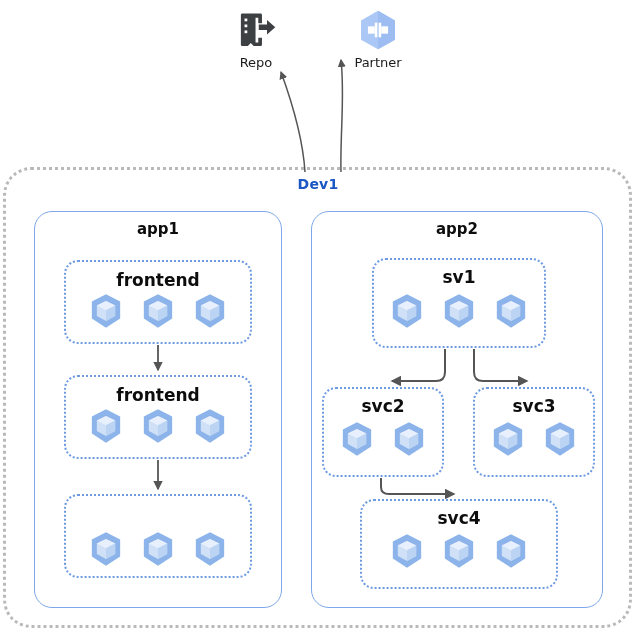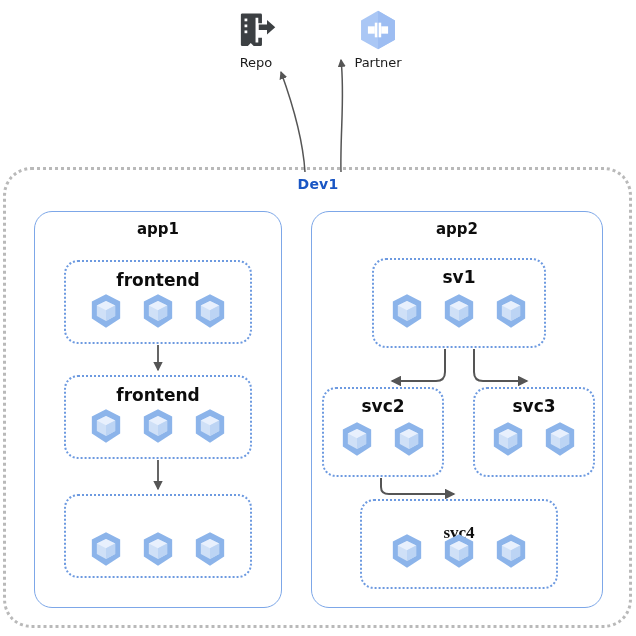--- a/index.html
+++ b/index.html
@@ -276,21 +276,21 @@
     </svg>
     <svg class="pod" viewBox="0 0 48 48">
       <path d="M24 4 L41 12.5 V33 L24 44 L7 33 V12.5 Z" fill="#8cb4ea"></path>
       <path d="M24 12 L35 17.5 V30 L24 36 L13 30 V17.5 Z" fill="#cfe0f7"></path>
       <path d="M24 12 L35 17.5 L24 23 L13 17.5 Z" fill="#e8f0fd"></path>
       <path d="M24 23 L35 17.5 V30 L24 36 Z" fill="#bcd4f4"></path>
     </svg>
   </div>
 
   <div class="svc-box" style="left:360px; top:499px; width:198px; height:90px;"></div>
-  <div class="svc-title" style="left:360px; width:198px; top:523px;font-family:Liberation Serif, serif;">svc4</div>
+  <div class="svc-title" style="left:360px; width:198px; top:508px;">svc4</div>
   <div class="pods" style="left:360px; width:198px; top:531px;">
     <svg class="pod" viewBox="0 0 48 48">
       <path d="M24 4 L41 12.5 V33 L24 44 L7 33 V12.5 Z" fill="#8cb4ea"></path>
       <path d="M24 12 L35 17.5 V30 L24 36 L13 30 V17.5 Z" fill="#cfe0f7"></path>
       <path d="M24 12 L35 17.5 L24 23 L13 17.5 Z" fill="#e8f0fd"></path>
       <path d="M24 23 L35 17.5 V30 L24 36 Z" fill="#bcd4f4"></path>
     </svg>
     <svg class="pod" viewBox="0 0 48 48">
       <path d="M24 4 L41 12.5 V33 L24 44 L7 33 V12.5 Z" fill="#8cb4ea"></path>
       <path d="M24 12 L35 17.5 V30 L24 36 L13 30 V17.5 Z" fill="#cfe0f7"></path>

